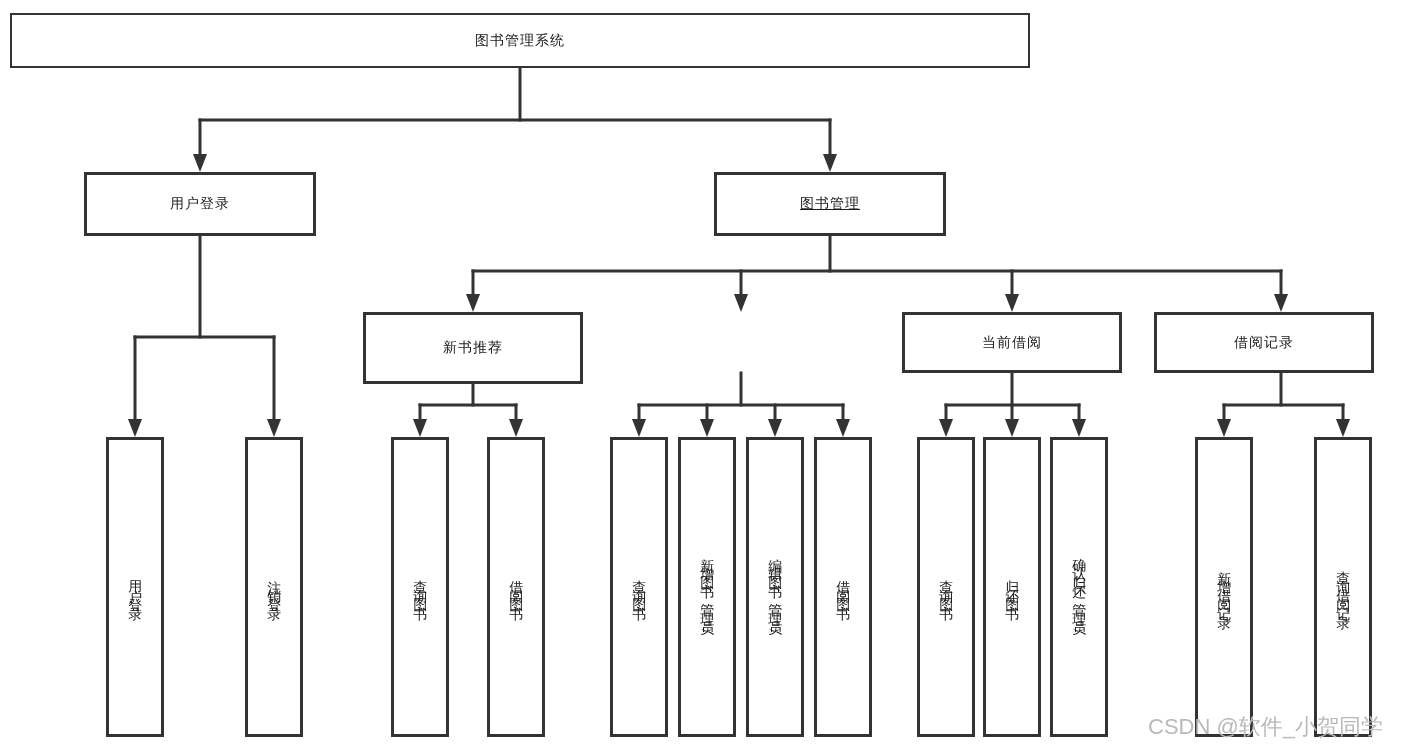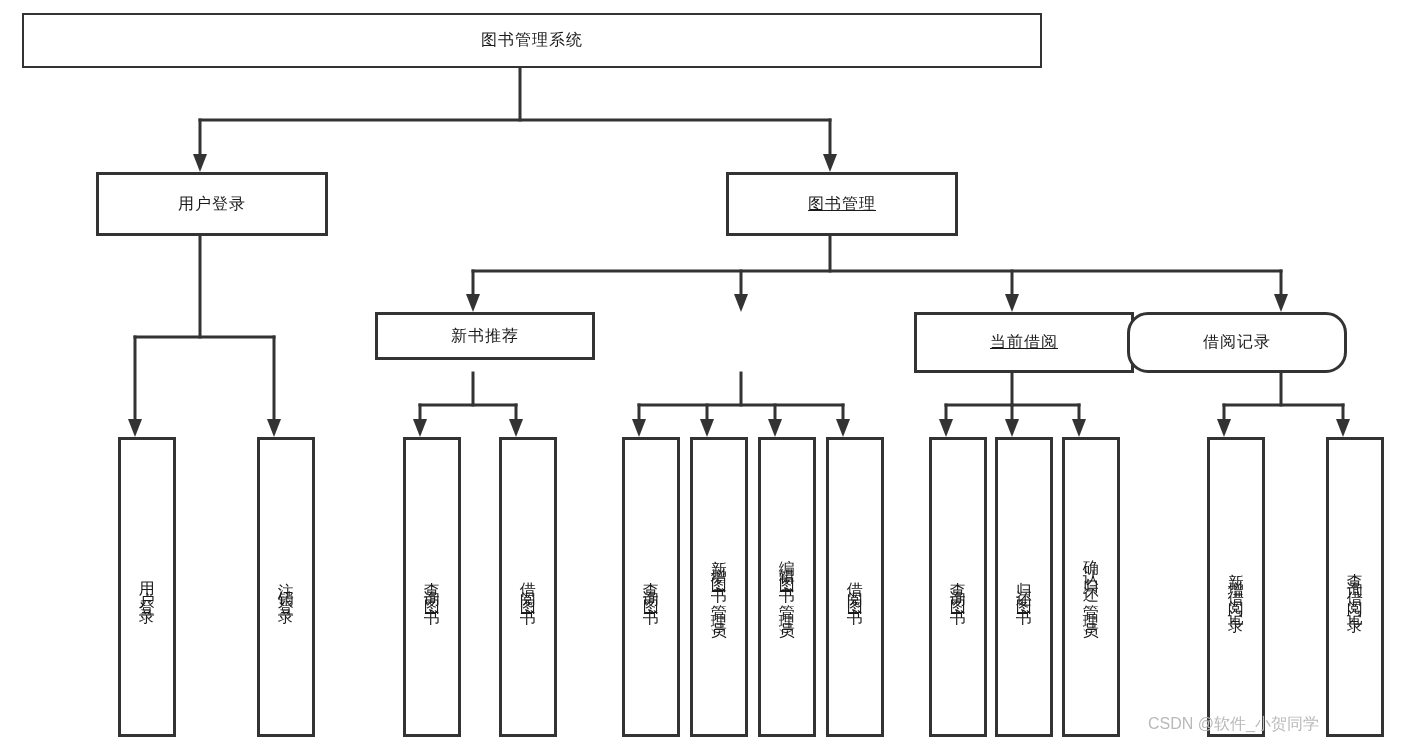--- a/index.html
+++ b/index.html
@@ -17,39 +17,38 @@
     color:var(--text);
     overflow:hidden;
   }
   .connectors{position:absolute;left:0;top:0;width:1405px;height:747px;}
   .box{
     position:absolute;
     box-sizing:border-box;
     border:3px solid var(--line);
     background:var(--box-bg);
     display:flex;align-items:center;justify-content:center;
-    font-size:16px;
+    font-size:14px;
     letter-spacing:1px;
     text-align:left;
     z-index:2;
-    margin-left:12px;
   }
   .box.root{border-width:2px;}
   .vbox{
     writing-mode:vertical-rl;
     text-orientation:mixed;
     letter-spacing:9px;
     line-height:1.1;
     padding:4px 0;
   }
   .watermark{
     position:absolute;
     left:1148px;top:714px;
     width:256px;
-    font-size:16px;
+    font-size:22px;
     line-height:1.2;
     color:var(--watermark);
     white-space:nowrap;
     z-index:5;
   }
 </style>
 </head>
 <body>
 
 <div class="stage">
@@ -118,23 +117,23 @@
       <polygon points="1217,419 1231,419 1224,437"></polygon>
       <polygon points="1336,419 1350,419 1343,437"></polygon>
     </g>
   </svg>
 
   <div class="box root" style="left:10px;top:13px;width:1020px;height:55px;">图书管理系统</div>
 
   <div class="box" style="left:84px;top:172px;width:232px;height:64px;">用户登录</div>
   <div class="box" style="left:714px;top:172px;width:232px;height:64px;text-decoration:underline;">图书管理</div>
 
-  <div class="box" style="left:363px;top:312px;width:220px;height:48px;">新书推荐</div>
-  <div class="box" style="left:902px;top:312px;width:220px;height:61px;text-decoration:underline;">当前借阅</div>
-  <div class="box" style="left:1115px;top:312px;width:220px;height:61px;border-radius:21px;">借阅记录</div>
+  <div class="box" style="left:363px;top:312px;width:220px;height:72px;">新书推荐</div>
+  <div class="box" style="left:902px;top:312px;width:220px;height:61px;">当前借阅</div>
+  <div class="box" style="left:1154px;top:312px;width:220px;height:61px;">借阅记录</div>
 
   <div class="box vbox" style="left:106px;top:437px;width:58px;height:300px;">用户登录</div>
   <div class="box vbox" style="left:245px;top:437px;width:58px;height:300px;">注销登录</div>
 
   <div class="box vbox" style="left:391px;top:437px;width:58px;height:300px;">查询图书</div>
   <div class="box vbox" style="left:487px;top:437px;width:58px;height:300px;">借阅图书</div>
 
   <div class="box vbox" style="left:610px;top:437px;width:58px;height:300px;">查询图书</div>
   <div class="box vbox" style="left:678px;top:437px;width:58px;height:300px;">新增图书（管理员）</div>
   <div class="box vbox" style="left:746px;top:437px;width:58px;height:300px;">编辑图书（管理员）</div>

